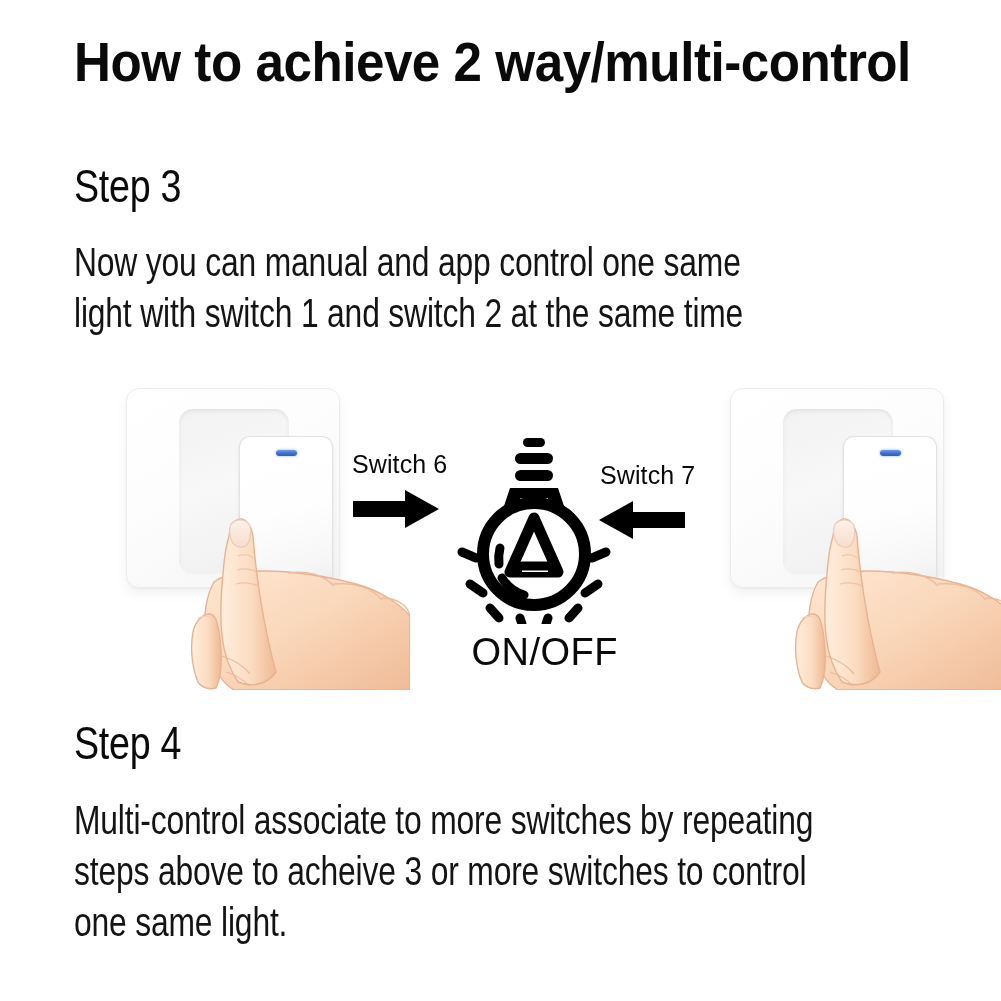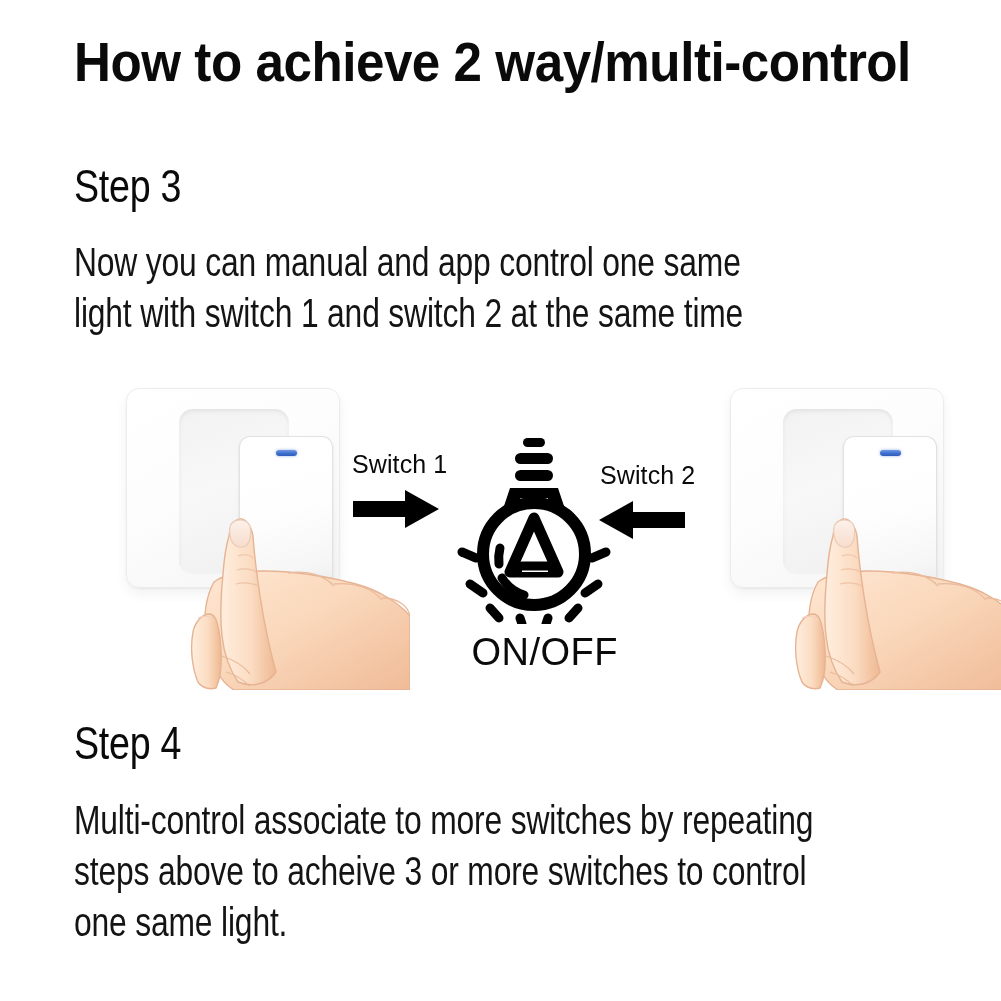--- a/index.html
+++ b/index.html
@@ -259,21 +259,21 @@
                    C 112 306, 112 286, 110 268
                    C 108 254, 106 245, 100 244 Z" fill="url(#skinB1)" stroke="#e6b393" stroke-width="1.4"></path>
           <path d="M88 248 C 94 245, 101 246, 105 251" fill="none" stroke="#f2d2bd" stroke-width="1.2"></path>
 
           <path d="M112 286 C 124 290, 134 296, 140 304" fill="none" stroke="#e9bb9c" stroke-width="1.3"></path>
           <path d="M116 302 C 126 305, 134 310, 139 316" fill="none" stroke="#e9bb9c" stroke-width="1.3"></path>
         </svg>
       </div>
     </div>
 
-    <div class="lbl-switch" id="label-switch1">Switch 1</div>
+    <div class="lbl-switch" id="label-switch1">Switch 6</div>
     <div class="arrow" id="arrow-right">
       <svg width="86" height="40" viewBox="0 0 86 40">
         <path d="M0 12 H52 V1 L86 20 L52 39 V28 H0 Z" fill="#000000"></path>
       </svg>
     </div>
 
     <div id="bulb-icon">
       <svg width="172" height="192" viewBox="0 0 172 192">
         <g fill="#000000">
 
@@ -301,21 +301,21 @@
           <line x1="42" y1="176" x2="51" y2="186"></line>
           <line x1="72" y1="186" x2="74" y2="192"></line>
           <line x1="100" y1="186" x2="98" y2="192"></line>
           <line x1="130" y1="176" x2="121" y2="186"></line>
           <line x1="150" y1="152" x2="137" y2="161"></line>
           <line x1="158" y1="120" x2="144" y2="126"></line>
         </g>
       </svg>
     </div>
 
-    <div class="lbl-switch" id="label-switch2">Switch 2</div>
+    <div class="lbl-switch" id="label-switch2">Switch 7</div>
     <div class="arrow" id="arrow-left">
       <svg width="86" height="40" viewBox="0 0 86 40">
         <path d="M86 12 H34 V1 L0 20 L34 39 V28 H86 Z" fill="#000000"></path>
       </svg>
     </div>
 
     <div class="switch-unit" id="switch-unit-2">
       <div class="plate">
         <div class="plate-well">
           <div class="rocker">

